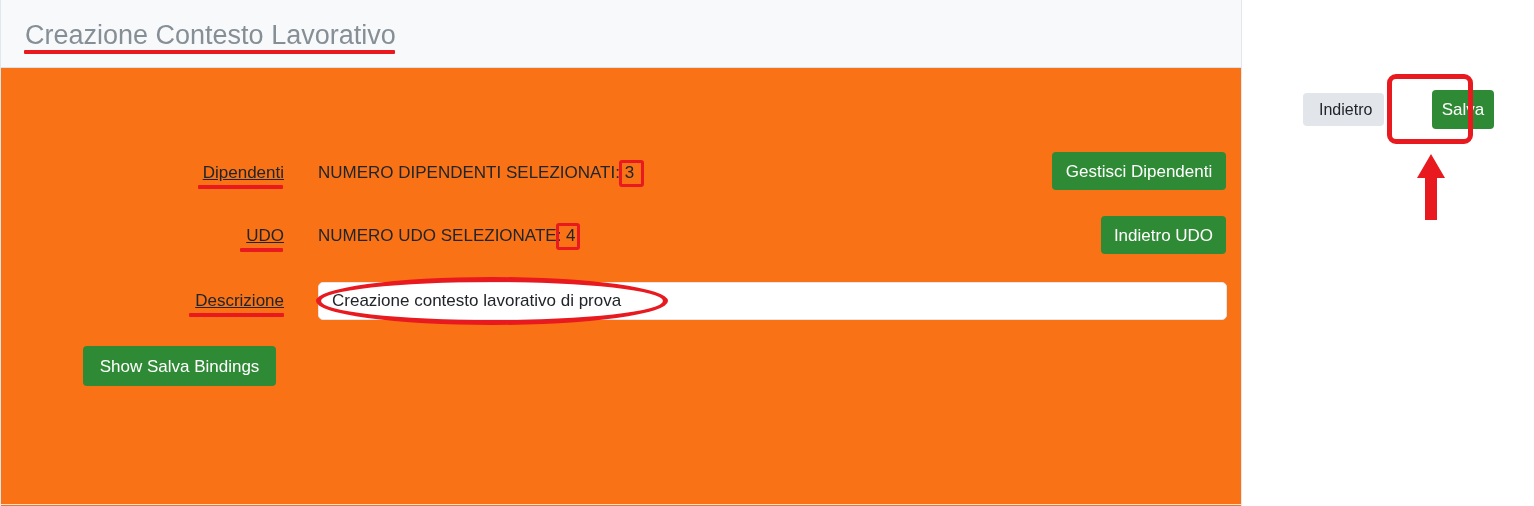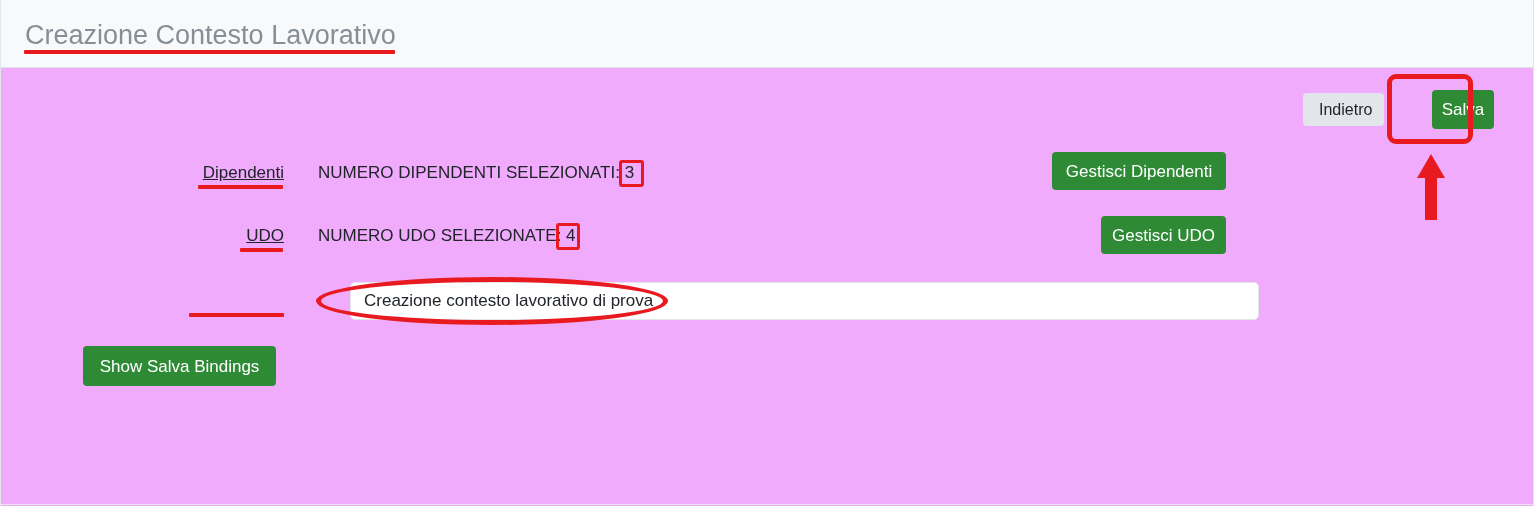--- a/index.html
+++ b/index.html
@@ -18,26 +18,26 @@
     height: 506px;
     background: #ffffff;
     overflow: hidden;
   }
 
   
   .card {
     position: absolute;
     left: 0;
     top: 0;
-    width: 1534px;
+    width: 1242px;
     height: 506px;
     box-sizing: border-box;
     border-left: 1px solid #e3e6ea;
     border-right: 1px solid #e3e6ea;
-    background: #f0abfc;
+    background: #f97316;
   }
 
   .card-header {
     position: absolute;
     left: 0;
     top: 0;
     width: 100%;
     height: 68px;
     box-sizing: border-box;
     background: #f8f9fa;
@@ -146,21 +146,20 @@
     height: 38px;
     box-sizing: border-box;
     padding: 0 13px;
     font-family: "Liberation Sans", sans-serif;
     font-size: 17px;
     color: #212529;
     background: #ffffff;
     border: 1px solid #e4e6e8;
     border-radius: 5px;
     outline: none;
-    margin-left: 32px;
   }
 
   #btn-show-bindings {
     left: 82px;
     top: 346px;
     width: 193px;
     height: 40px;
     font-size: 17px;
   }
 
@@ -234,22 +233,23 @@
     <div class="form-label lbl-dipendenti">Dipendenti</div>
 
     <div class="form-static stat-dipendenti">NUMERO DIPENDENTI SELEZIONATI: 3</div>
 
     <button id="btn-gestisci-dipendenti" class="btn btn-green btn-manage">Gestisci Dipendenti</button>
 
     <div class="form-label lbl-udo">UDO</div>
 
     <div class="form-static stat-udo">NUMERO UDO SELEZIONATE: 4</div>
 
-    <button id="btn-gestisci-udo" class="btn btn-green btn-manage">Gestisci UDO</button>
-
+    <button id="btn-gestisci-udo" class="btn btn-green btn-manage">Indietro UDO</button>
+
+    <div class="form-label lbl-descrizione">Descrizione</div>
 
     <input class="text-input" type="text" value="Creazione contesto lavorativo di prova" style="">
 
     <button id="btn-show-bindings" class="btn btn-green">Show Salva Bindings</button>
 
   </div>
 
   <div class="anno anno-underline" id="ul-title"></div>
   <div class="anno anno-underline" id="ul-dipendenti"></div>
   <div class="anno anno-underline" id="ul-udo"></div>

